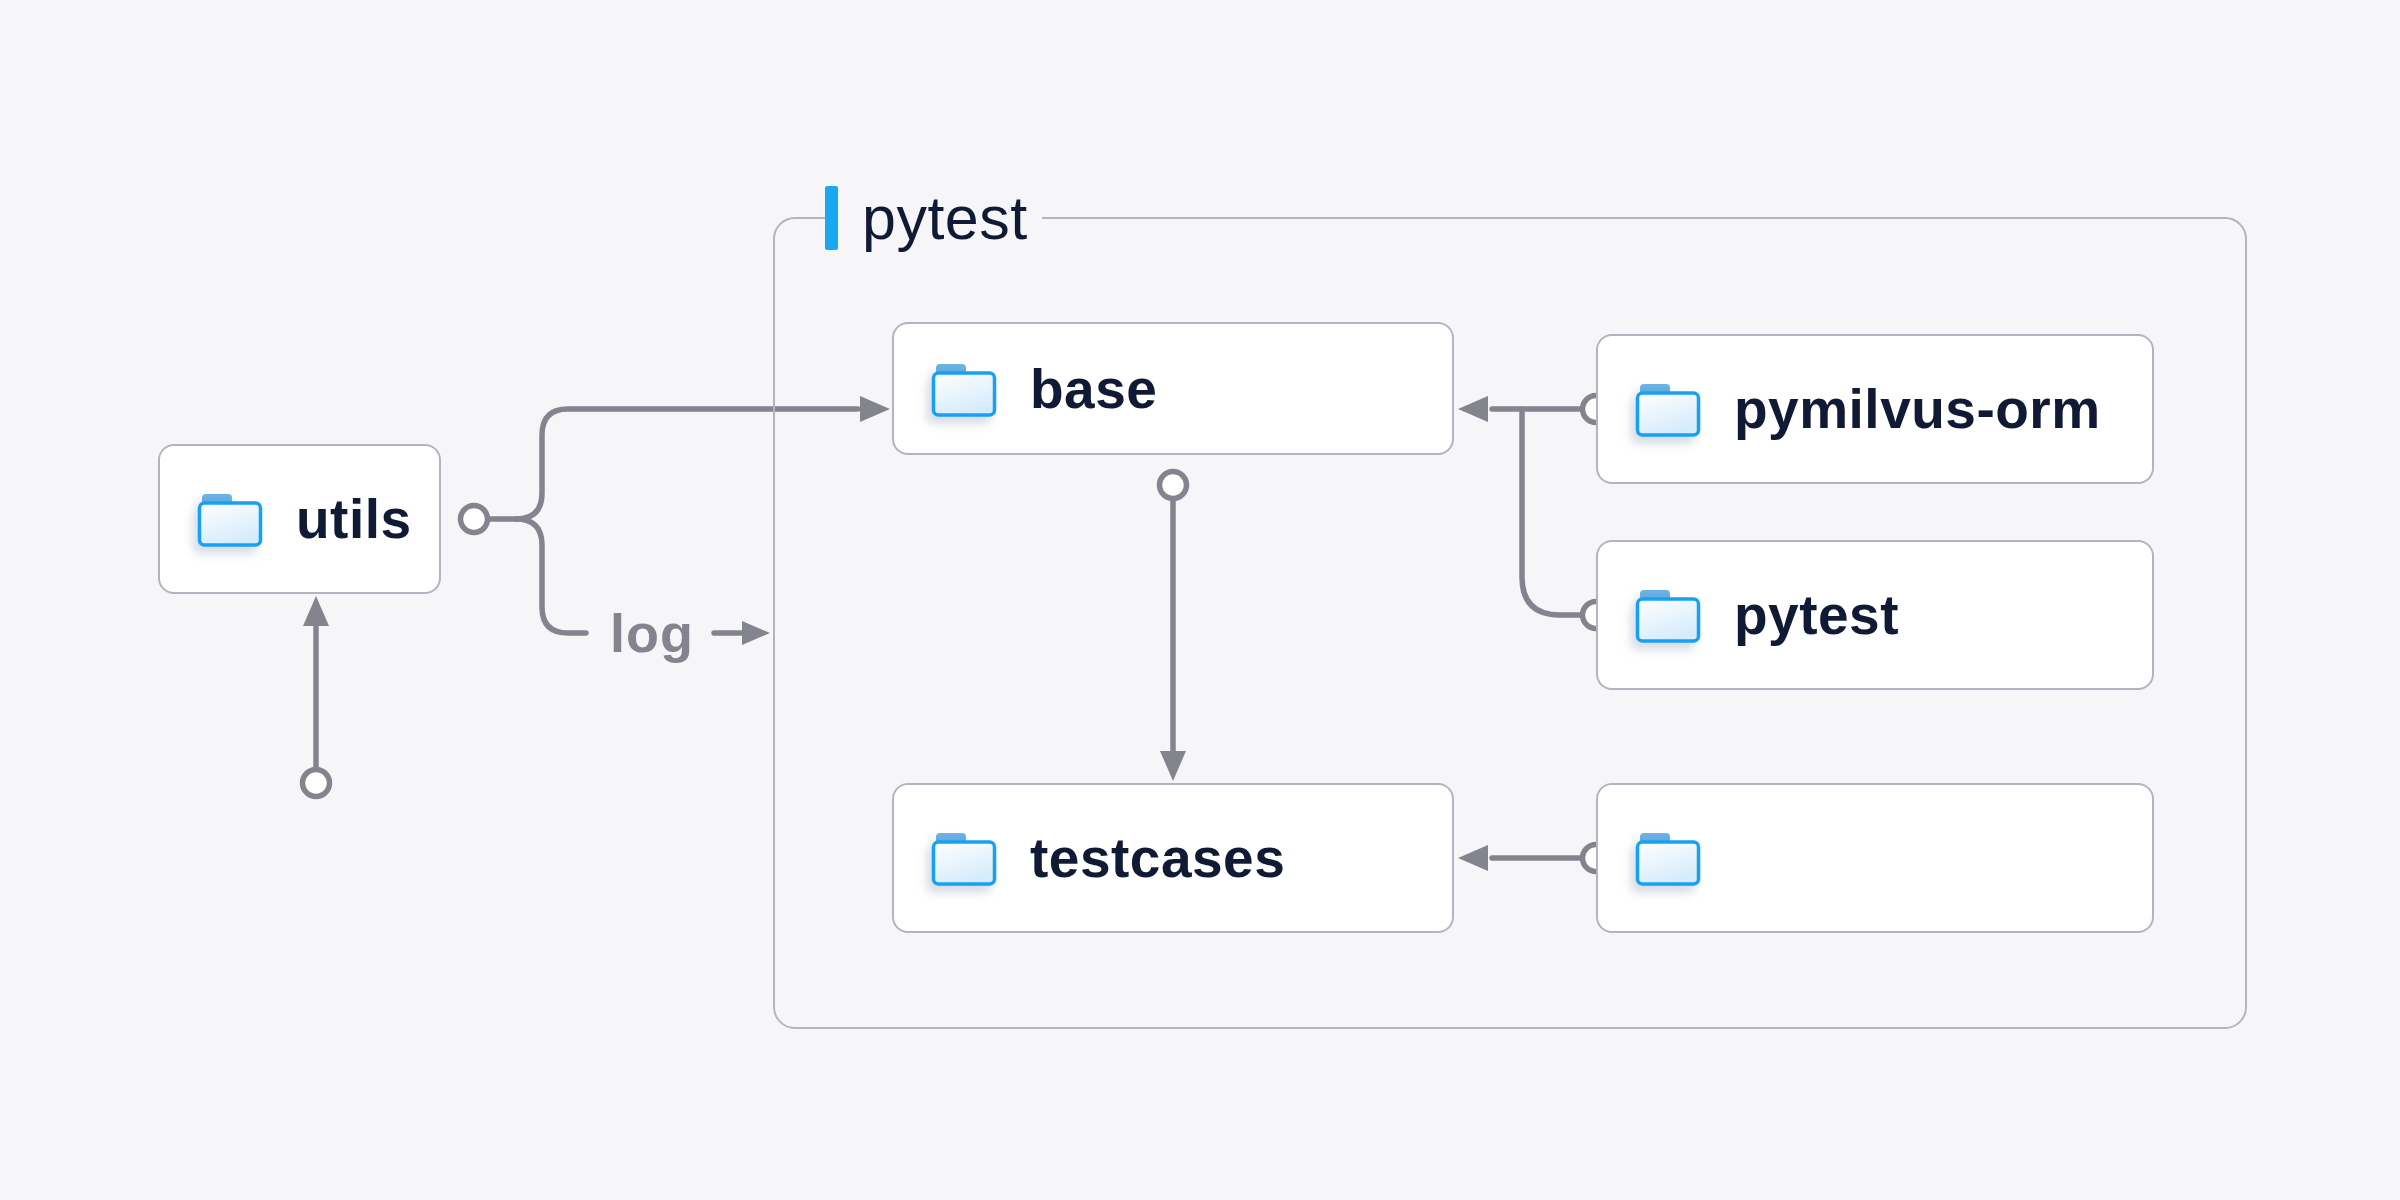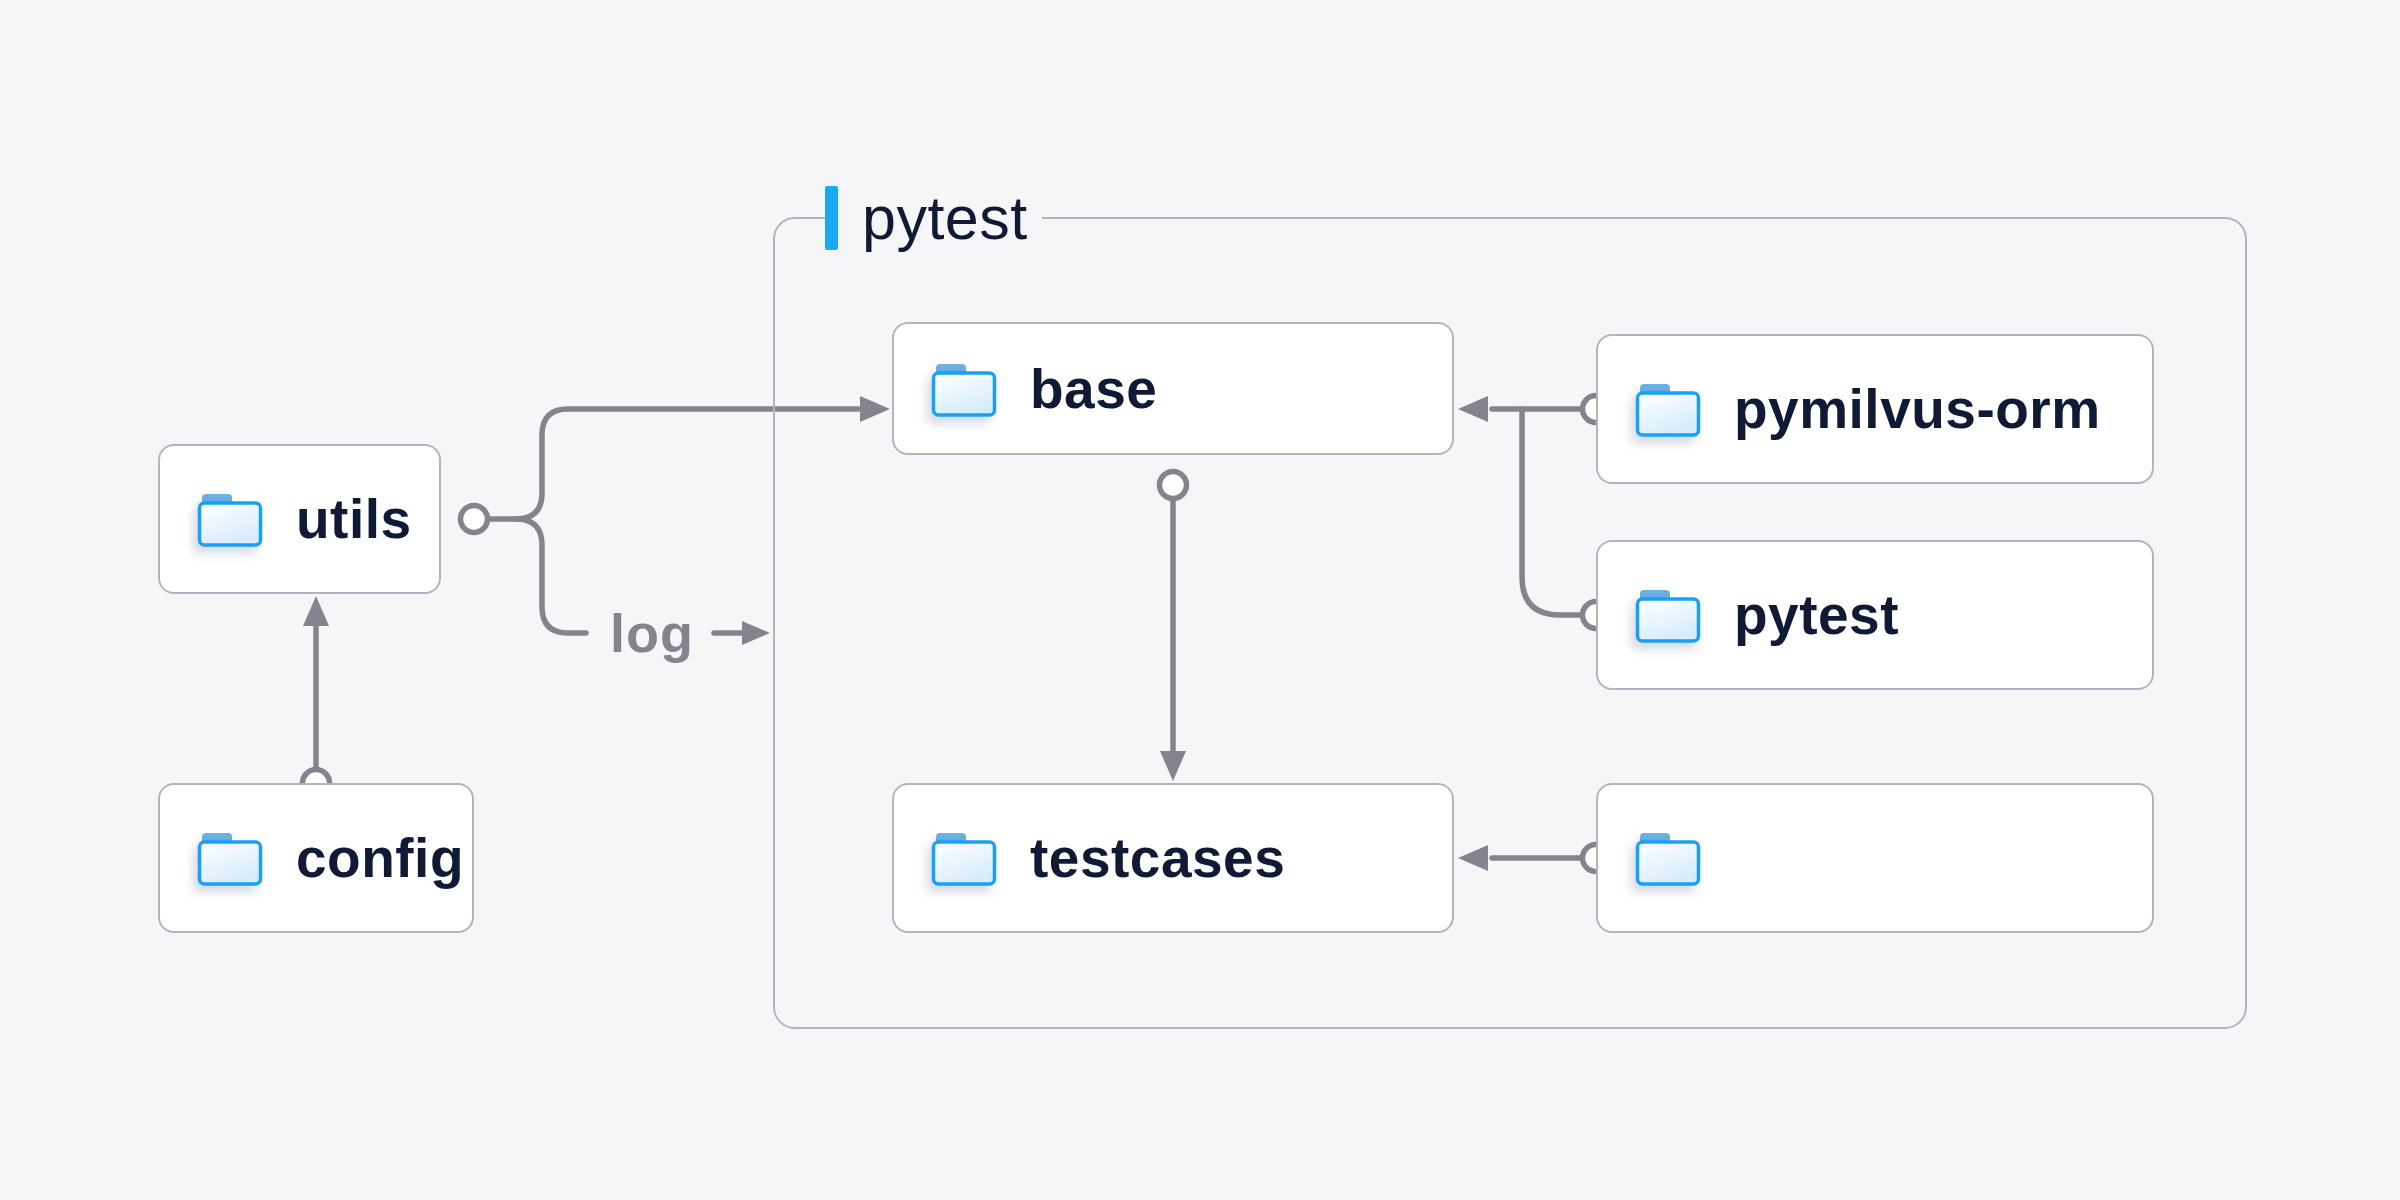--- a/index.html
+++ b/index.html
@@ -133,26 +133,20 @@
     </div>
   </div>
 
   <div class="node" style="left:158px;top:444px;width:283px;height:150px">
     <svg class="folder" viewBox="0 0 68 60">
         <use href="#folder"></use>
       </svg>
     <span class="label">utils</span>
   </div>
 
-  <div class="node" style="left:158px;top:783px;width:316px;height:150px">
-    <svg class="folder" viewBox="0 0 68 60">
-        <use href="#folder"></use>
-      </svg>
-    <span class="label">config</span>
-  </div>
 
   <div class="node" style="left:892px;top:322px;width:562px;height:133px">
     <svg class="folder" viewBox="0 0 68 60">
         <use href="#folder"></use>
       </svg>
     <span class="label">base</span>
   </div>
 
   <div class="node" style="left:892px;top:783px;width:562px;height:150px">
     <svg class="folder" viewBox="0 0 68 60">

